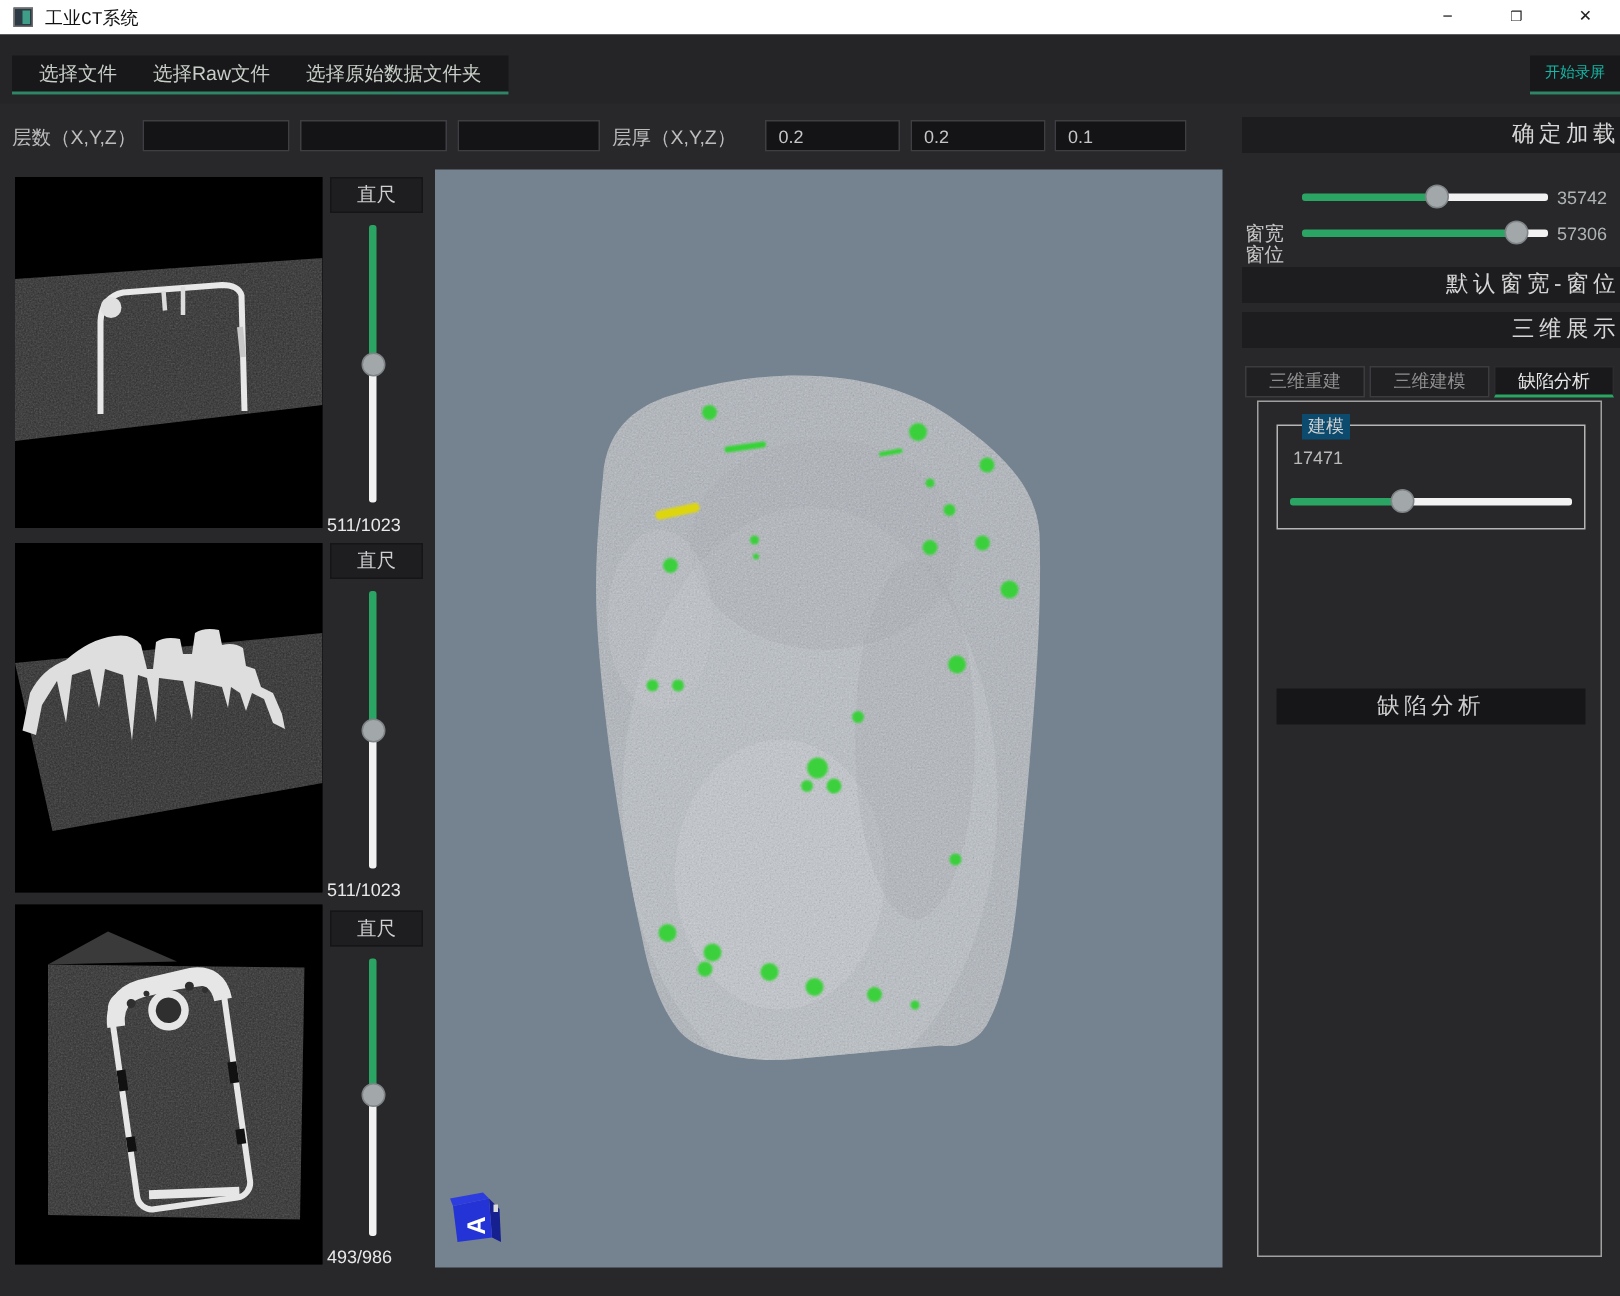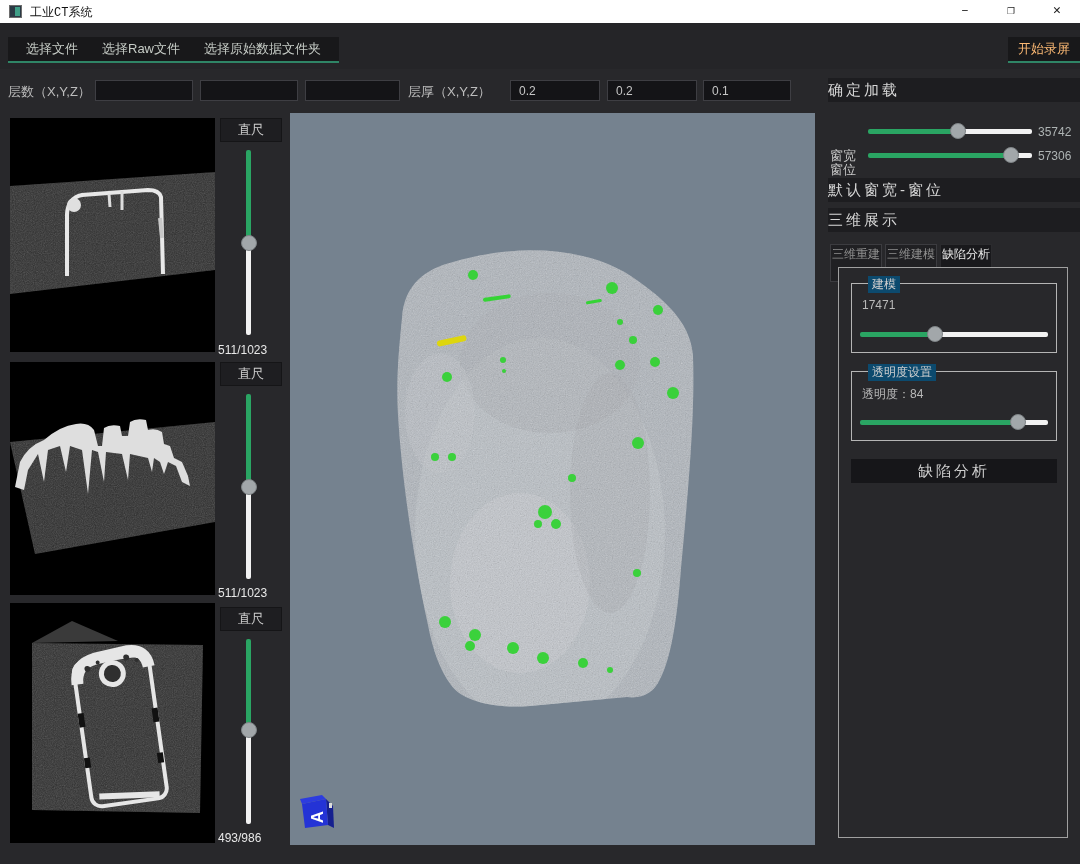--- a/index.html
+++ b/index.html
@@ -18,21 +18,21 @@
     line-height:22px; font-size:13px; color:#222; cursor:pointer; }
   #btn-min { right:92px; } #btn-max { right:46px; } #btn-close { right:0; }
 
   
   #toolbar { position:absolute; left:0; top:23px; width:1080px; height:46px; background:#252528;text-align:right; }
   #file-group { position:absolute; left:8px; top:14px; height:26px; background:#18181a;
     border-bottom:2px solid #2f8566; display:flex; align-items:center; padding:0 6px; }
   .tb-btn { color:#c7cdc7; font-size:13px; padding:0 12px; height:24px; line-height:24px;
     cursor:pointer; white-space:nowrap; }
   #record-btn { position:absolute; right:0; top:14px; height:26px; background:#18181a;
-    border-bottom:2px solid #2f8566; color:#fdba74; font-size:13px; line-height:24px;
+    border-bottom:2px solid #2f8566; color:#14b8a6; font-size:10px; line-height:24px;
     padding:0 10px; cursor:pointer; }
 
   
   .param-label { position:absolute; color:#bdbdbd; font-size:13px; top:83px; }
   .param-input { position:absolute; top:80px; height:21px; background:#141417;
     border:1px solid #3e3e43; color:#c6c6c6; font-size:12px; padding:0 8px; outline:none; }
 
   
   .thumb { position:absolute; left:10px; width:205px; background:#000; cursor:crosshair; }
   .ruler-btn { position:absolute; left:220px; width:62px; height:24px; background:#1e1e21;
@@ -45,32 +45,32 @@
   .vslider .vthumb { position:absolute; left:1px; top:calc(var(--pct) - 8px); width:16px;
     height:16px; border-radius:50%; background:#a2a7aa; border:1px solid #7e8386; }
   .slice-val { position:absolute; left:218px; width:70px; color:#e8e8e8; font-size:12px; }
 
   
   #viewport { position:absolute; left:290px; top:113px; width:525px; height:732px;
     background:#75828f; cursor:grab; }
 
   
   .big-btn { position:absolute; left:828px; width:252px; height:24px; background:#1d1d20;
-    color:#d6d6d6; font-size:15px; letter-spacing:3px; text-align:left; line-height:24px;
+    color:#d6d6d6; font-size:15px; letter-spacing:3px; text-align:right; line-height:24px;
     cursor:pointer; }
   .wl-label { position:absolute; left:830px; width:34px; color:#c9c9c9; font-size:13px; }
   .hslider { position:absolute; height:16px; cursor:pointer; }
   .hslider .htrack { position:absolute; left:0; top:6px; width:100%; height:5px; border-radius:2px;
     background:linear-gradient(to right,#2aa563 0,#2aa563 var(--pct),#f2f2f2 var(--pct),#f2f2f2 100%); }
   .hslider .hthumb { position:absolute; top:0; left:calc(var(--pct) - 8px); width:16px; height:16px;
     border-radius:50%; background:#a2a7aa; border:1px solid #7e8386; }
   .wl-value { position:absolute; left:1038px; width:42px; color:#aeb4b4; font-size:12px; }
 
   #tabbar { position:absolute; left:830px; top:244px; display:flex; gap:3px; }
-  .tab { height:38px; line-height:19px; padding:0 1px; font-size:12px; color:#8f8f8f;
+  .tab { height:21px; line-height:19px; padding:0 15px; font-size:12px; color:#8f8f8f;
     background:#202023; border:1px solid #3c3c40; cursor:pointer; white-space:nowrap; }
   .tab.active { color:#e9e9e9; background:#19191c; border-color:#2b2b2e;
     border-bottom:2px solid #2aa563; }
 
   #tab-panel { position:absolute; left:838px; top:267px; width:230px; height:571px;
     border:1px solid #a0a0a0; background:#28282b; }
   .grp { position:absolute; left:12px; width:206px; border:1px solid #b5b5b5; }
   .grp-legend { position:absolute; top:-8px; left:16px; background:#0c4a6e; padding:0 4px;
     color:#cfcfcf; font-size:12px; }
   .grp-text { position:absolute; left:10px; top:14px; color:#b9b9b9; font-size:12px; }
@@ -311,22 +311,14 @@
 
 <div id="tab-panel">
   <div class="grp" style="top:15px;height:70px;">
     <span class="grp-legend">建模</span>
     <span class="grp-text">17471</span>
     <div class="hslider" style="top: 42px; --pct: 40%;">
       <div class="htrack"></div>
       <div class="hthumb"></div>
     </div>
   </div>
-  <div class="grp" style="top:103px;height:70px;">
-    <span class="grp-legend">透明度设置</span>
-    <span class="grp-text">透明度：84</span>
-    <div class="hslider" style="top: 42px; --pct: 84%;">
-      <div class="htrack"></div>
-      <div class="hthumb"></div>
-    </div>
-  </div>
   <div id="analyze-btn">缺陷分析</div>
 </div>
 
 </body></html>

